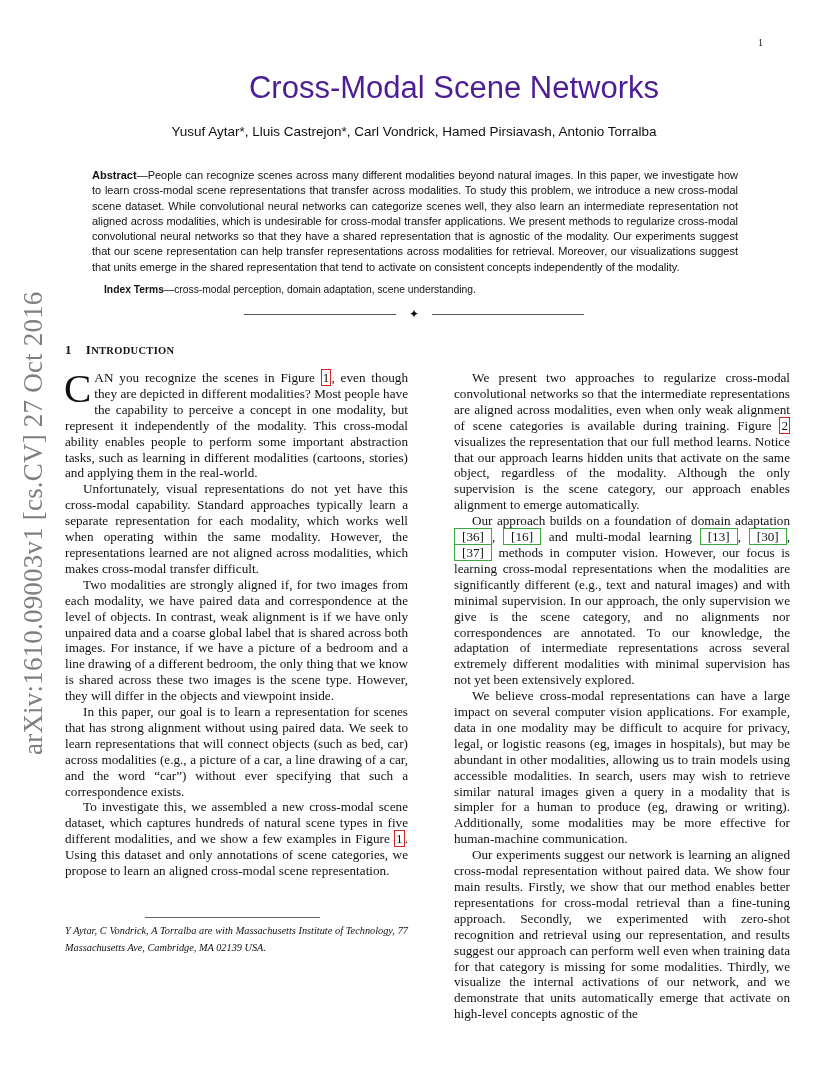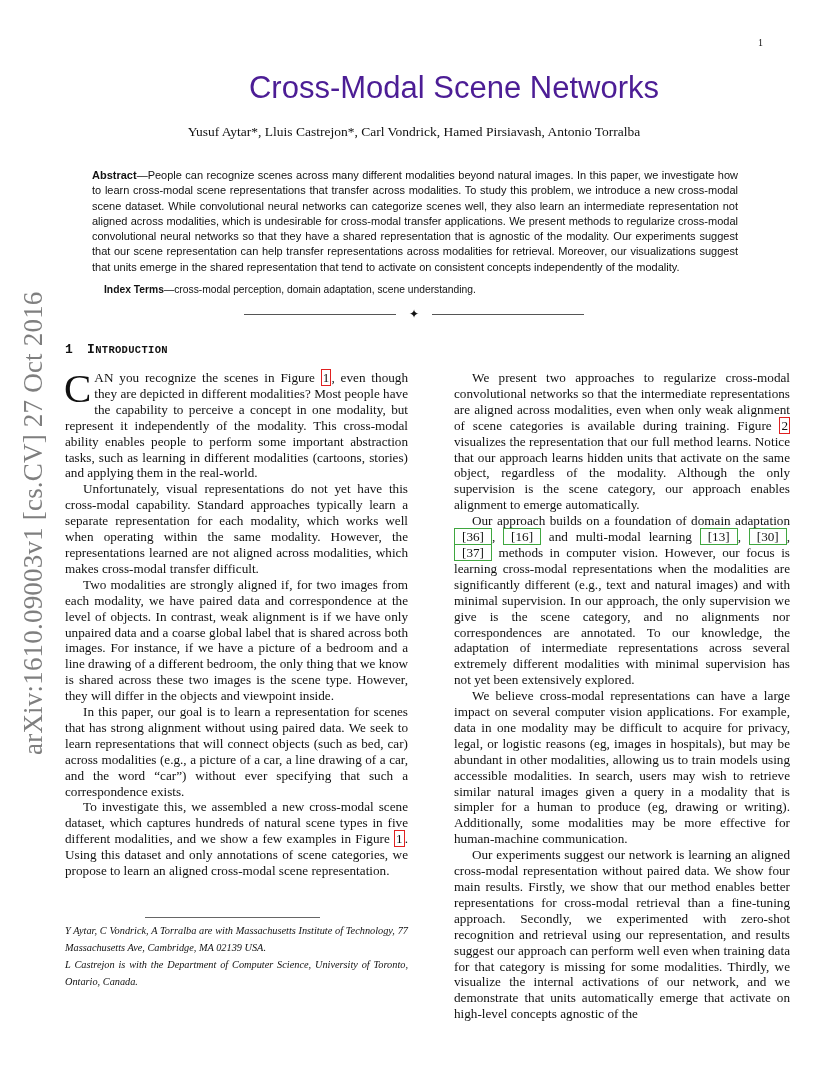--- a/index.html
+++ b/index.html
@@ -5,32 +5,32 @@
   html, body { margin: 0; padding: 0; background: #ffffff; }
   body { width: 828px; height: 1072px; position: relative; overflow: hidden; color: #111; }
   .page-number { position: absolute; top: 37px; left: 758px; font-family: "Liberation Serif", serif; font-size: 10px; }
   .arxiv-stamp {
     position: absolute; left: 18px; top: 755px; transform-origin: 0 0; transform: rotate(-90deg);
     font-family: "Liberation Serif", serif; font-size: 27px; color: #7f7f7f; white-space: nowrap; letter-spacing: 0.2px;
   }
   .title { position: absolute; top: 70px; left: 0; width: 828px; text-align: center;
     font-family: "Liberation Sans", sans-serif; font-size: 31px; color: #4c1d95; padding-left: 40px; }
   .authors { position: absolute; top: 124px; left: 0; width: 828px; text-align: center;
-    font-family: Liberation Serif, serif; font-size: 13.5px; }
+    font-family: Liberation Sans, sans-serif; font-size: 13.5px; }
   .abstract { position: absolute; top: 168px; left: 92px; width: 646px;
     font-family: "Liberation Sans", sans-serif; font-size: 11px; line-height: 15.3px; text-align: justify; }
   .abstract b, .index-terms b { font-weight: bold; }
   .index-terms { position: absolute; top: 284px; left: 92px; width: 646px;
     font-family: "Liberation Sans", sans-serif; font-size: 10.3px; padding-left: 12px; }
   .divider { position: absolute; top: 308px; left: 244px; width: 340px; height: 12px; }
   .divider .line { position: absolute; top: 6px; height: 1px; background: #555; width: 152px; }
   .divider .left { left: 0; }
   .divider .right { right: 0; }
   .divider .diamond { position: absolute; left: 165px; top: 0; font-size: 12px; line-height: 12px; font-family: "DejaVu Sans", sans-serif; }
-  .section-heading { position: absolute; top: 342px; left: 65px; font-family: Liberation Mono, monospace;
+  .section-heading { position: absolute; top: 342px; left: 65px; font-family: Liberation Serif, serif;
     font-size: 13px; font-weight: bold; letter-spacing: 0.3px; text-align: right; }
   .section-heading .num { margin-right: 14px; }
   .section-heading .small { font-size: 10.5px; }
   .col { position: absolute; font-family: "Liberation Serif", serif; font-size: 13.2px; line-height: 15.9px; text-align: justify; hyphens: auto; }
   .col-left { top: 370px; left: 65px; width: 343px; }
   .col-right { top: 370px; left: 427px; width: 336px; margin-left: 27px; }
   .col p { margin: 0; text-indent: 18px; }
   .col p.first { text-indent: 0; }
   .dropcap { float: left; font-size: 41px; line-height: 32px; margin: 2px 3px 0 -1px; font-family: "Liberation Serif", serif; }
   .smallcaps { font-variant: small-caps; }
@@ -68,21 +68,20 @@
   <p class="first"><span class="dropcap">C</span><span class="smallcaps">AN</span><span> you recognize the scenes in Figure </span><a class="ref-red">1</a><span>, even though they are depicted in different modalities? Most people have the capability to perceive a concept in one modality, but represent it independently of the modality. This cross-modal ability enables people to perform some important abstraction tasks, such as learning in different modalities (cartoons, stories) and applying them in the real-world.</span></p>
   <p>Unfortunately, visual representations do not yet have this cross-modal capability. Standard approaches typically learn a separate representation for each modality, which works well when operating within the same modality. However, the representations learned are not aligned across modalities, which makes cross-modal transfer difficult.</p>
   <p>Two modalities are strongly aligned if, for two images from each modality, we have paired data and correspondence at the level of objects. In contrast, weak alignment is if we have only unpaired data and a coarse global label that is shared across both images. For instance, if we have a picture of a bedroom and a line drawing of a different bedroom, the only thing that we know is shared across these two images is the scene type. However, they will differ in the objects and viewpoint inside.</p>
   <p>In this paper, our goal is to learn a representation for scenes that has strong alignment without using paired data. We seek to learn representations that will connect objects (such as bed, car) across modalities (e.g., a picture of a car, a line drawing of a car, and the word “car”) without ever specifying that such a correspondence exists.</p>
   <p><span>To investigate this, we assembled a new cross-modal scene dataset, which captures hundreds of natural scene types in five different modalities, and we show a few examples in Figure </span><a class="ref-red">1</a><span>. Using this dataset and only annotations of scene categories, we propose to learn an aligned cross-modal scene representation.</span></p>
 </div>
 
 <div class="footnote-rule"></div>
 <div class="footnotes">
   <div>Y Aytar, C Vondrick, A Torralba are with Massachusetts Institute of Technology, 77 Massachusetts Ave, Cambridge, MA 02139 USA.</div>
-  <div>L Castrejon is with the Department of Computer Science, University of Toronto, Ontario, Canada.</div>
 </div>
 
 <div class="col col-right">
   <p><span>We present two approaches to regularize cross-modal convolutional networks so that the intermediate representations are aligned across modalities, even when only weak alignment of scene categories is available during training. Figure </span><a class="ref-red">2</a><span> visualizes the representation that our full method learns. Notice that our approach learns hidden units that activate on the same object, regardless of the modality. Although the only supervision is the scene category, our approach enables alignment to emerge automatically.</span></p>
   <p><span>Our approach builds on a foundation of domain adaptation </span><a class="ref-green">[36]</a><span>, </span><a class="ref-green">[16]</a><span> and multi-modal learning </span><a class="ref-green">[13]</a><span>, </span><a class="ref-green">[30]</a><span>, </span><a class="ref-green">[37]</a><span> methods in computer vision. However, our focus is learning cross-modal representations when the modalities are significantly different (e.g., text and natural images) and with minimal supervision. In our approach, the only supervision we give is the scene category, and no alignments nor correspondences are annotated. To our knowledge, the adaptation of intermediate representations across several extremely different modalities with minimal supervision has not yet been extensively explored.</span></p>
   <p>We believe cross-modal representations can have a large impact on several computer vision applications. For example, data in one modality may be difficult to acquire for privacy, legal, or logistic reasons (eg, images in hospitals), but may be abundant in other modalities, allowing us to train models using accessible modalities. In search, users may wish to retrieve similar natural images given a query in a modality that is simpler for a human to produce (eg, drawing or writing). Additionally, some modalities may be more effective for human-machine communication.</p>
   <p>Our experiments suggest our network is learning an aligned cross-modal representation without paired data. We show four main results. Firstly, we show that our method enables better representations for cross-modal retrieval than a fine-tuning approach. Secondly, we experimented with zero-shot recognition and retrieval using our representation, and results suggest our approach can perform well even when training data for that category is missing for some modalities. Thirdly, we visualize the internal activations of our network, and we demonstrate that units automatically emerge that activate on high-level concepts agnostic of the</p>
 </div>
 
 </body></html>

